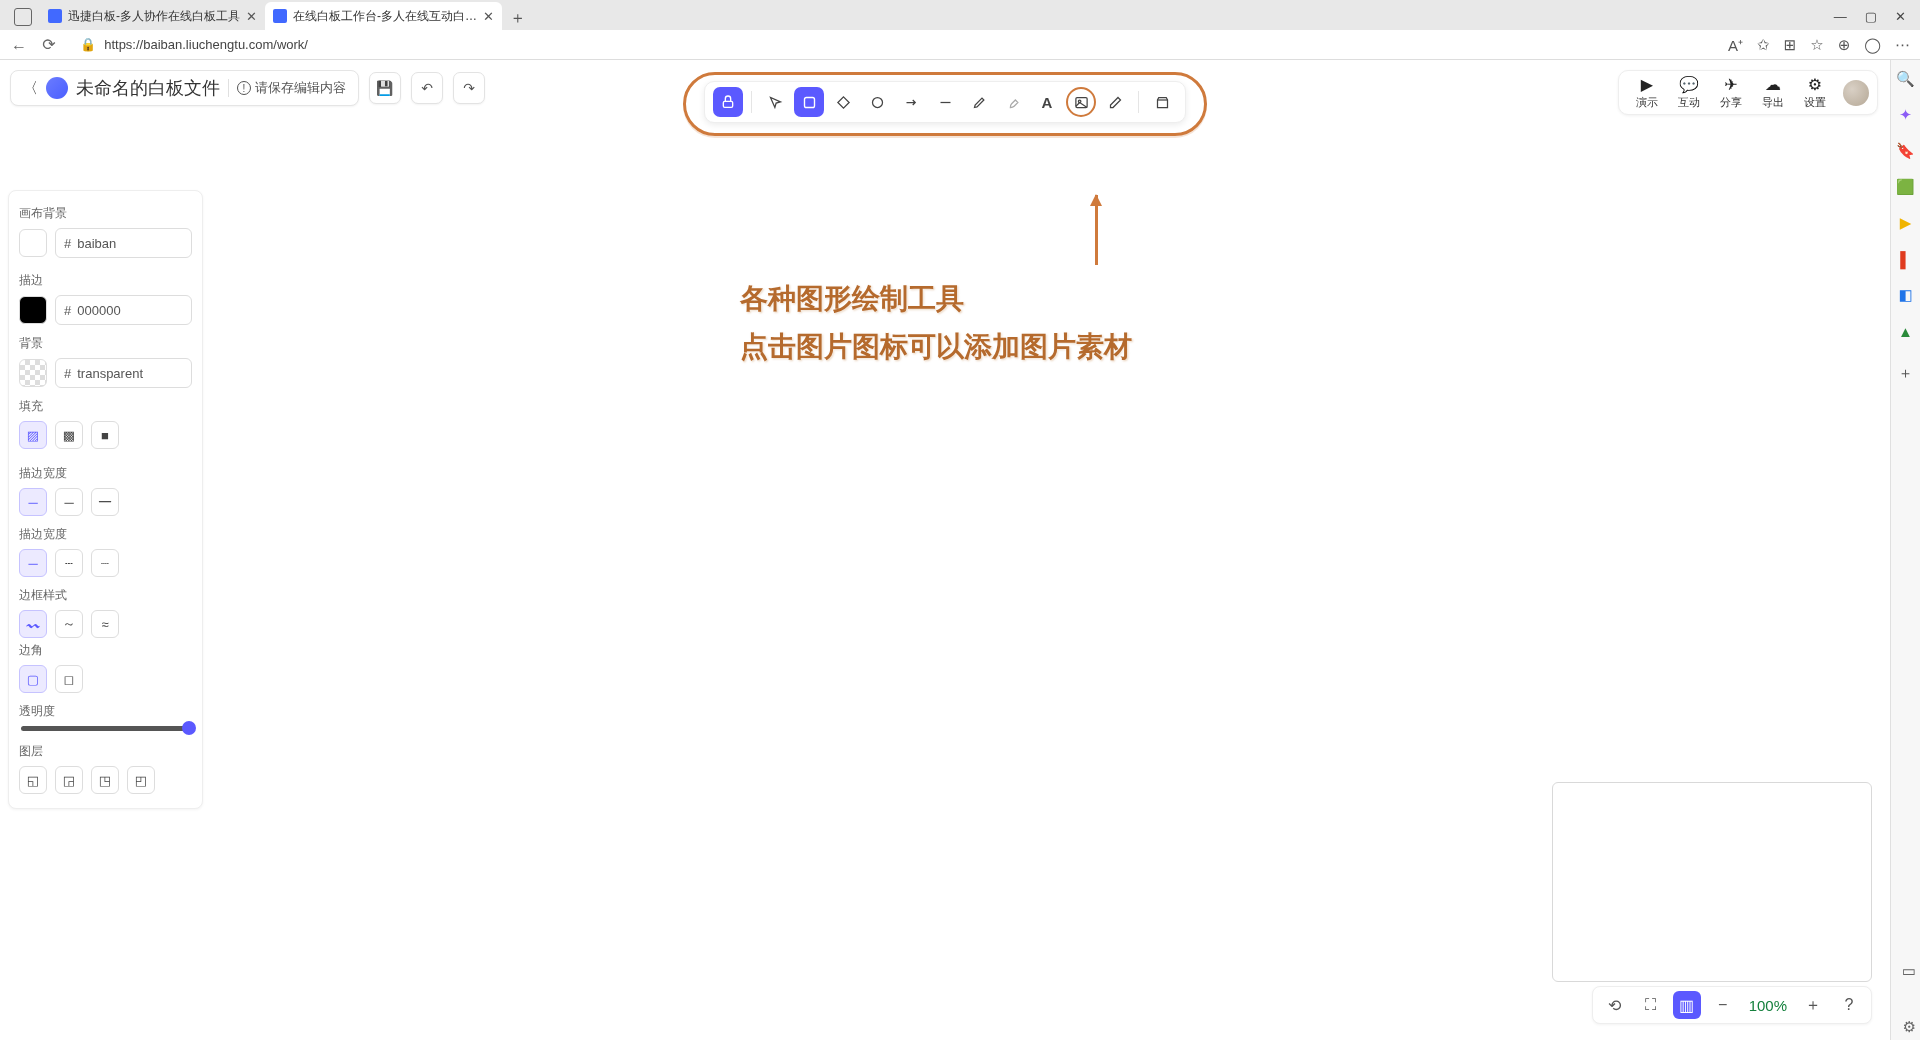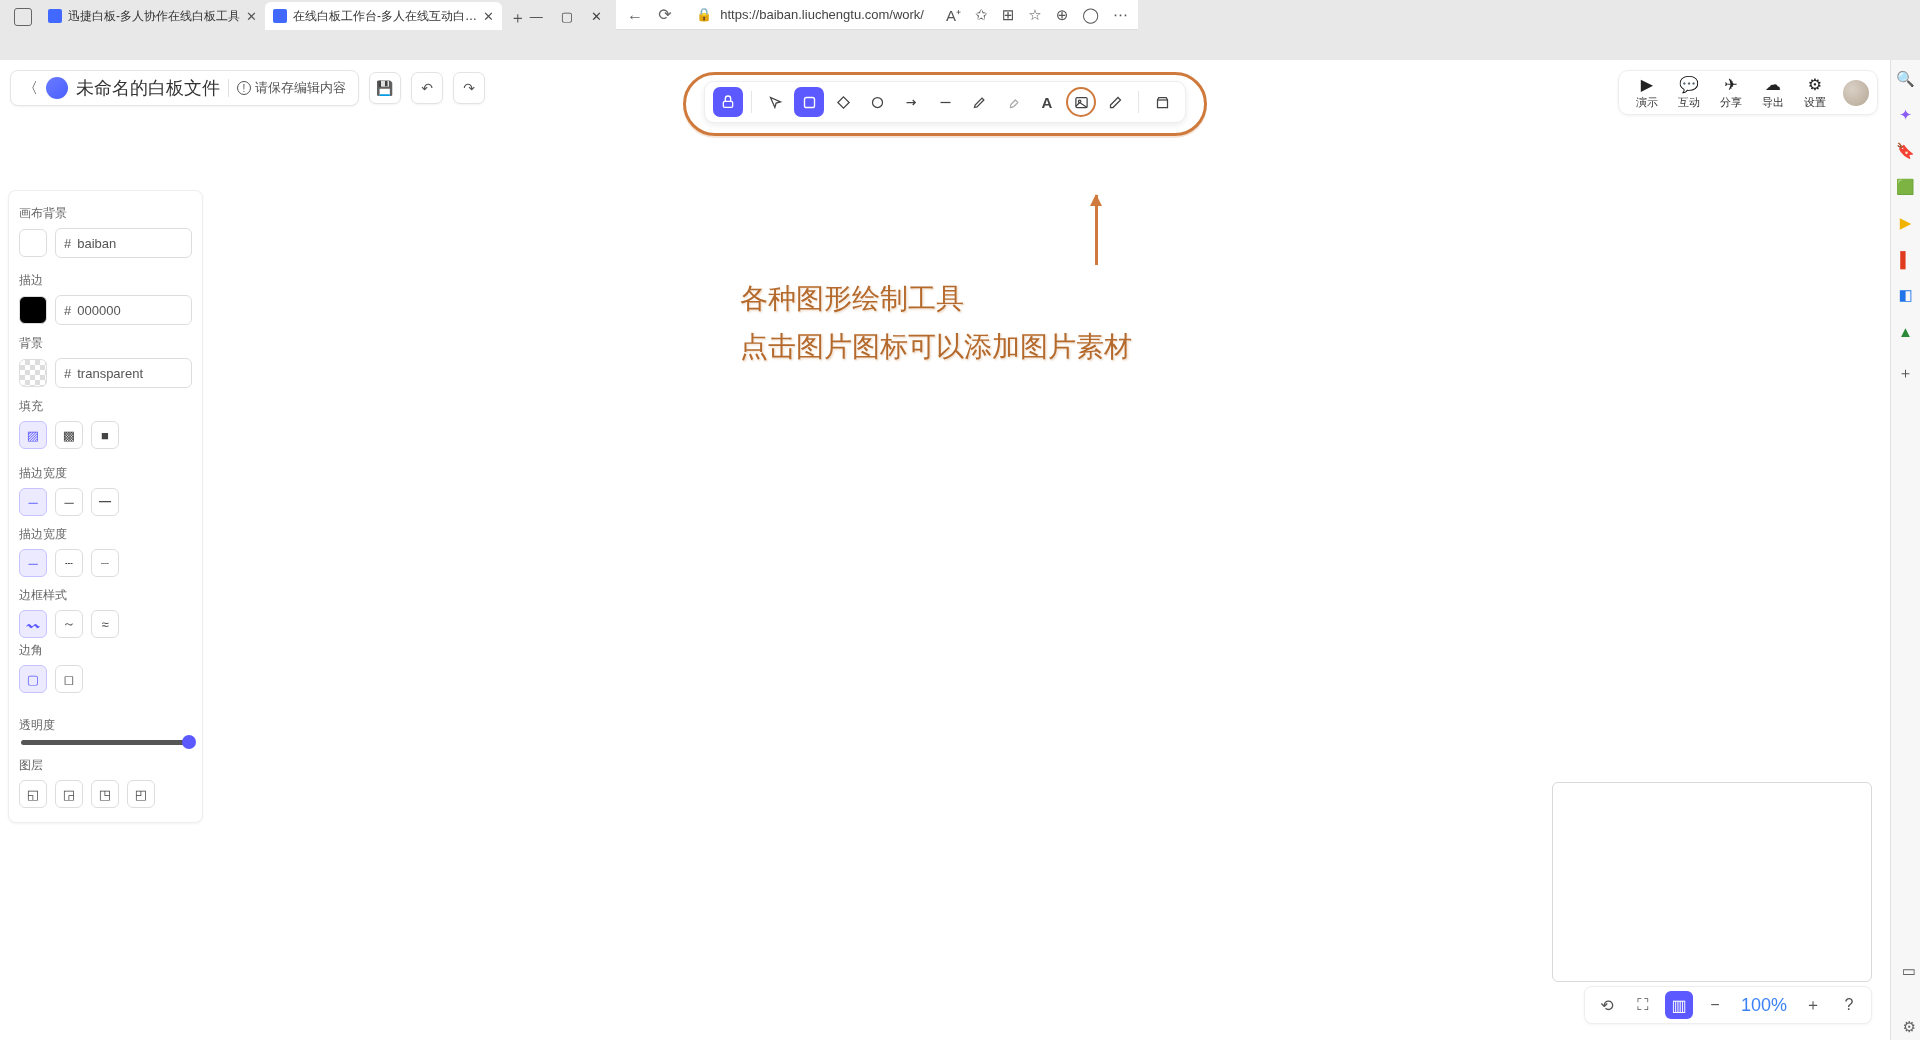--- a/index.html
+++ b/index.html
@@ -1,19 +1,19 @@
 <!DOCTYPE html>
 <html><head>
 <meta charset="utf-8">
 <style>
 * { margin:0; padding:0; box-sizing:border-box; font-family:"Segoe UI","Microsoft YaHei",sans-serif; }
 body { width:1920px; height:1040px; background:#f3f3f3; overflow:hidden; position:relative; }
 
 
-.browser-top { height:60px; background:#e8e8e8; display:flex; flex-direction:row; }
+.browser-top { height:60px; background:#e8e8e8; display:flex; flex-direction:column; }
 .tab-bar { height:30px; display:flex; align-items:flex-end; padding-left:10px; }
 .tab-sq { width:18px; height:18px; border:1.5px solid #666; border-radius:3px; margin:0 8px 4px 4px; }
 .tab { height:28px; display:flex; align-items:center; padding:0 8px; border-radius:6px 6px 0 0; font-size:12px; color:#333; max-width:240px; gap:6px; }
 .tab.active { background:#fff; }
 .tab-icon { width:14px; height:14px; background:#4169ff; border-radius:2px; flex-shrink:0; }
 .tab-title { white-space:nowrap; overflow:hidden; text-overflow:ellipsis; flex:1; }
 .tab-close { font-size:13px; color:#555; cursor:pointer; }
 .tab-add { width:24px; height:24px; display:flex; align-items:center; justify-content:center; font-size:16px; color:#555; margin-left:4px; }
 .win-ctrl { margin-left:auto; display:flex; gap:18px; padding:0 14px 6px 0; color:#444; font-size:13px; }
 .url-bar { height:30px; background:#fff; display:flex; align-items:center; padding:0 10px; gap:12px; border-bottom:1px solid #ddd; }
@@ -50,40 +50,40 @@
 .toolbar { display:flex; align-items:center; gap:4px; background:#fff; border:1px solid #eee; border-radius:10px; padding:5px 8px; box-shadow:0 2px 6px rgba(0,0,0,.08); }
 .tbtn { width:30px; height:30px; border-radius:7px; display:flex; align-items:center; justify-content:center; color:#444; cursor:pointer; }
 .tbtn.active { background:#5b59ff; color:#fff; }
 .tdiv { width:1px; height:22px; background:#e5e5e5; margin:0 4px; }
 .img-ring { border:2.5px solid #cf7a3c; border-radius:50%; }
 svg { display:block; }
 
 
 .anno-arrow { position:absolute; top:135px; left:1095px; width:3px; height:70px; background:#cf7a3c; }
 .anno-arrow::before { content:""; position:absolute; top:-1px; left:-5px; border-left:6px solid transparent; border-right:6px solid transparent; border-bottom:12px solid #cf7a3c; }
-.anno-text { position:absolute; top:215px; left:740px; font-size:28px; font-weight:400; line-height:1.7; color:#b56a2d; text-shadow:0 0 6px #fff,0 0 3px #fff,1px 1px 2px rgba(200,140,80,.6); }
+.anno-text { position:absolute; top:215px; left:740px; font-size:28px; font-weight:700; line-height:1.7; color:#b56a2d; text-shadow:0 0 6px #fff,0 0 3px #fff,1px 1px 2px rgba(200,140,80,.6); }
 
 
 .left-panel { position:absolute; top:130px; left:8px; width:195px; background:#fff; border:1px solid #eee; border-radius:8px; padding:10px 10px 14px; box-shadow:0 1px 3px rgba(0,0,0,.05); }
 .lp-lbl { font-size:12px; color:#666; margin:4px 0 6px; }
 .row { display:flex; gap:8px; align-items:center; }
 .swatch { width:28px; height:28px; border:1px solid #ddd; border-radius:6px; }
 .hexbox { flex:1; height:30px; border:1px solid #ddd; border-radius:6px; display:flex; align-items:center; padding:0 8px; font-size:13px; color:#555; gap:6px; }
 .opt-row { display:flex; gap:8px; }
 .opt { width:28px; height:28px; border:1px solid #ddd; border-radius:6px; display:flex; align-items:center; justify-content:center; font-size:13px; color:#444; }
 .opt.sel { background:#eceaff; border-color:#c6c3ff; color:#5b59ff; }
 .slider-track { height:5px; background:#555; border-radius:3px; position:relative; margin:6px 2px 2px; }
 .slider-thumb { position:absolute; right:-6px; top:-5px; width:14px; height:14px; border-radius:50%; background:#5b59ff; }
 
 
 .minimap { position:absolute; right:18px; bottom:58px; width:320px; height:200px; border:1px solid #d9d9d9; border-radius:6px; background:#fff; }
 .zoombar { position:absolute; right:18px; bottom:16px; display:flex; align-items:center; gap:8px; background:#fff; border:1px solid #eee; border-radius:8px; padding:4px 8px; box-shadow:0 1px 3px rgba(0,0,0,.05); }
 .zb { width:28px; height:28px; border-radius:6px; display:flex; align-items:center; justify-content:center; color:#555; }
 .zb.on { background:#5b59ff; color:#fff; }
-.zoom-txt { font-size:18px; color:#3b82f6; padding:0 4px; }
+.zoom-txt { font-size:15px; color:#15803d; padding:0 4px; }
 
 
 .wmk { position:absolute; right:100px; bottom:60px; text-align:left; color:#bfbfbf; }
 .wmk .l1 { font-size:20px; }
 .wmk .l2 { font-size:13px; margin-top:4px; }
 .gear-br { position:absolute; right:4px; bottom:4px; font-size:15px; color:#666; }
 .bubble-br { position:absolute; right:4px; bottom:60px; font-size:15px; color:#666; }
 </style>
 </head>
 <body>
@@ -322,21 +322,21 @@
       <div class="opt">～</div>
       <div class="opt">≈</div>
     </div>
 
     <div class="lp-lbl" style="margin-top:4px">边角</div>
     <div class="opt-row">
       <div class="opt sel">▢</div>
       <div class="opt">◻</div>
     </div>
 
-    <div class="lp-lbl" style="margin-top:24px">透明度</div>
+    <div class="lp-lbl" style="margin-top:10px">透明度</div>
     <div class="slider-track">
         <div class="slider-thumb"></div>
       </div>
 
     <div class="lp-lbl" style="margin-top:12px">图层</div>
     <div class="opt-row">
       <div class="opt">◱</div>
       <div class="opt">◲</div>
       <div class="opt">◳</div>
       <div class="opt">◰</div>

